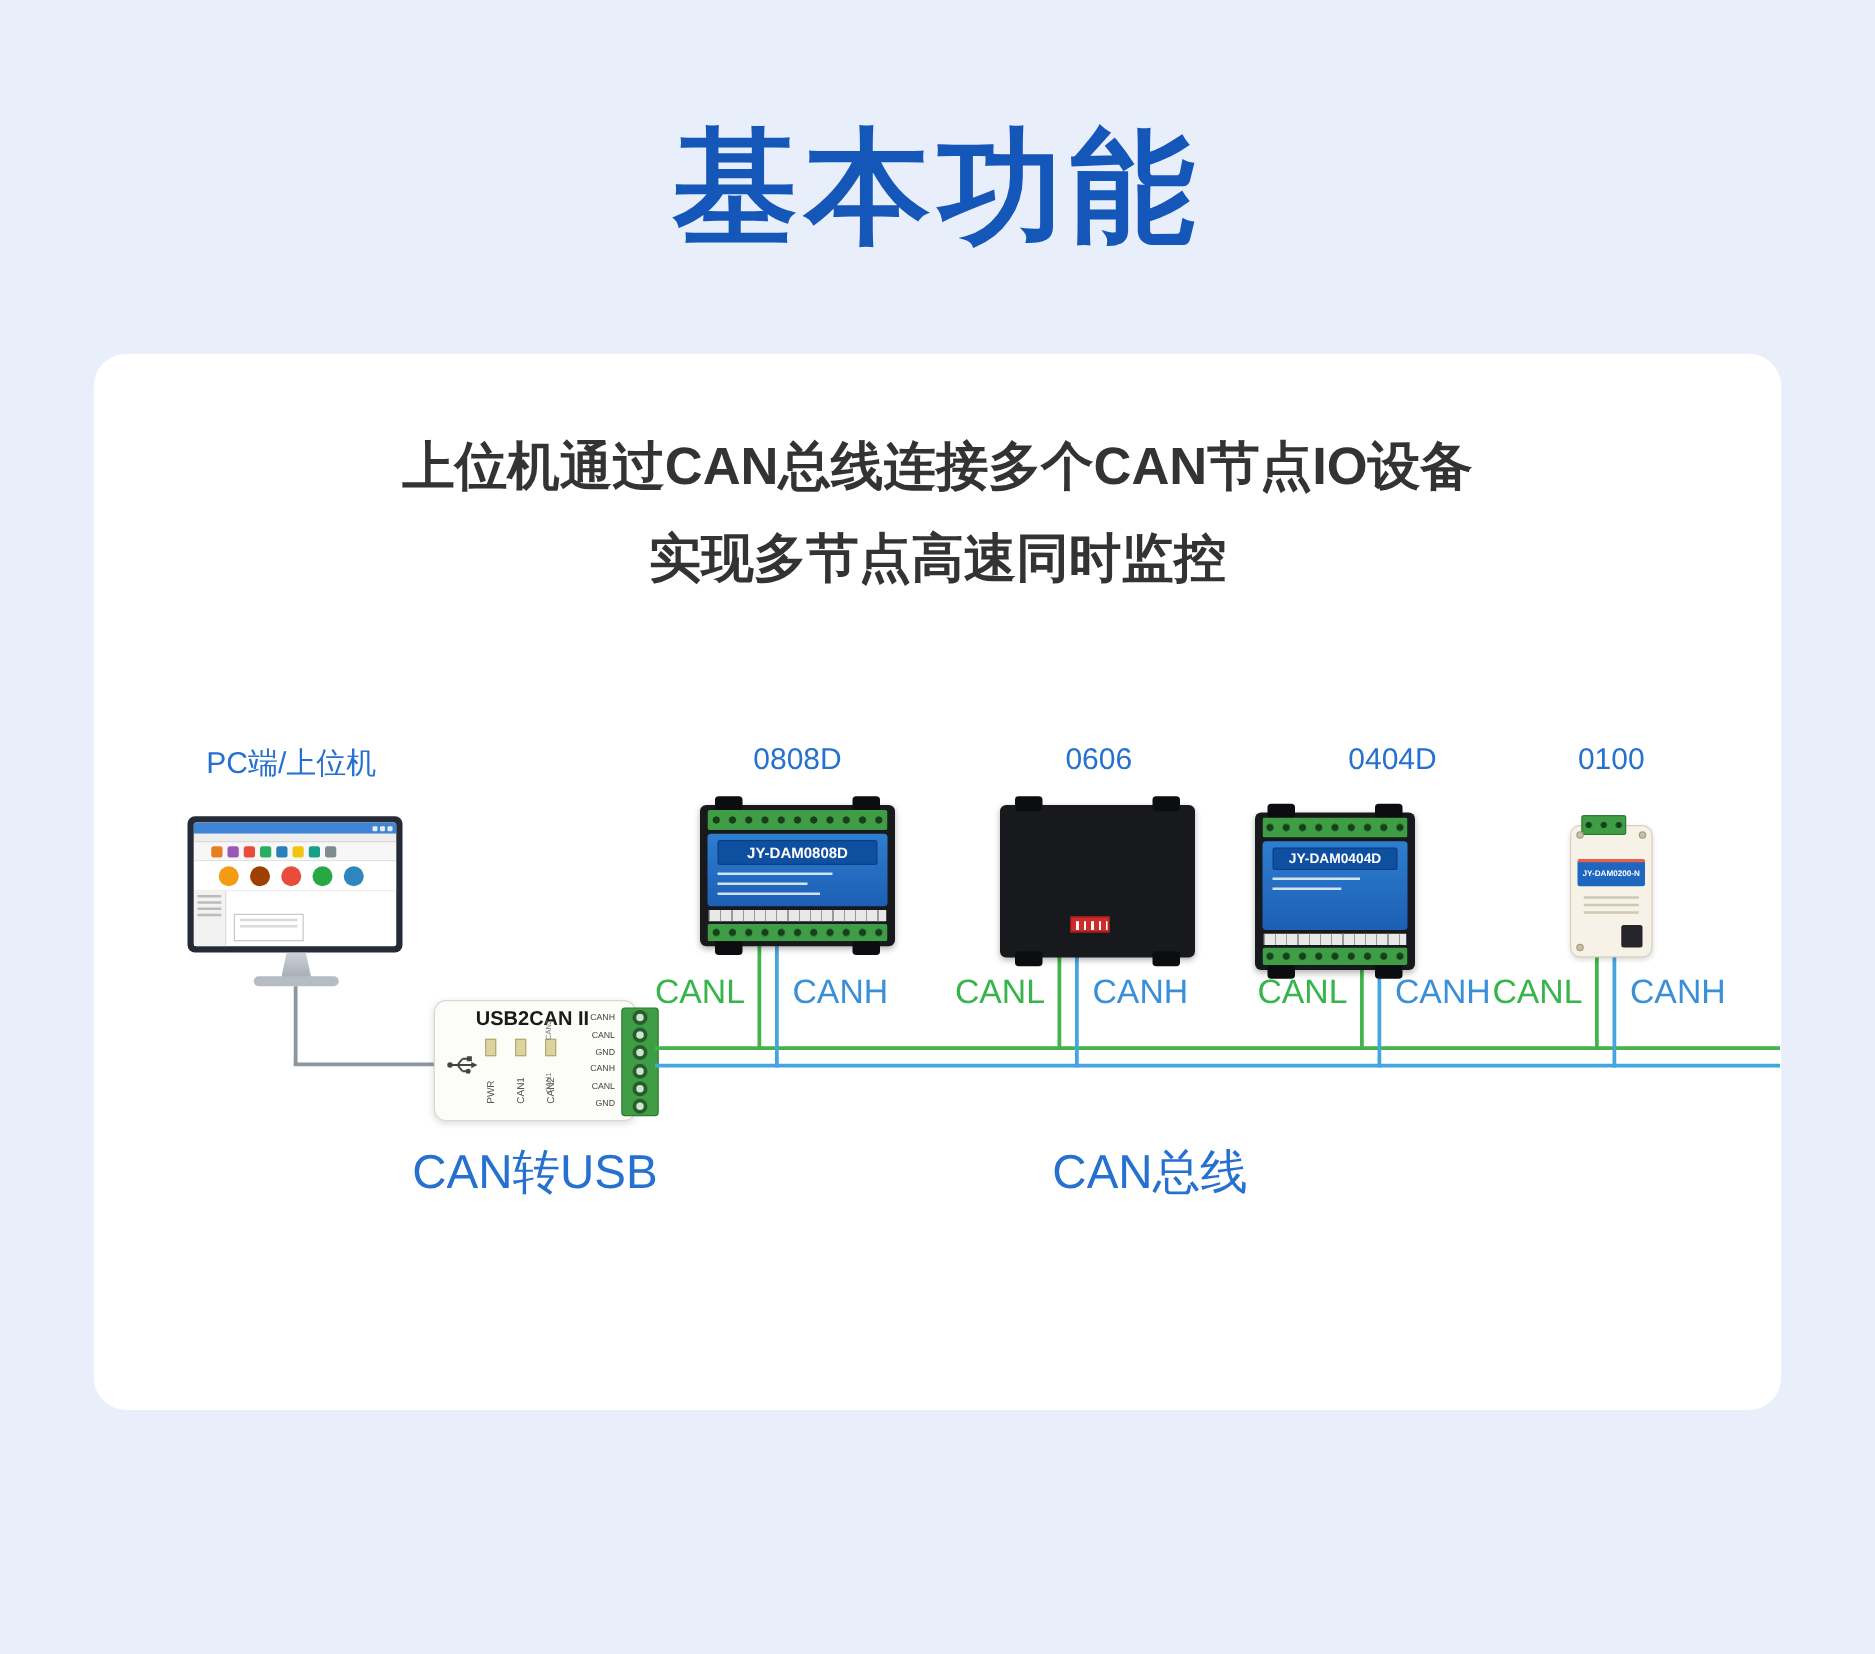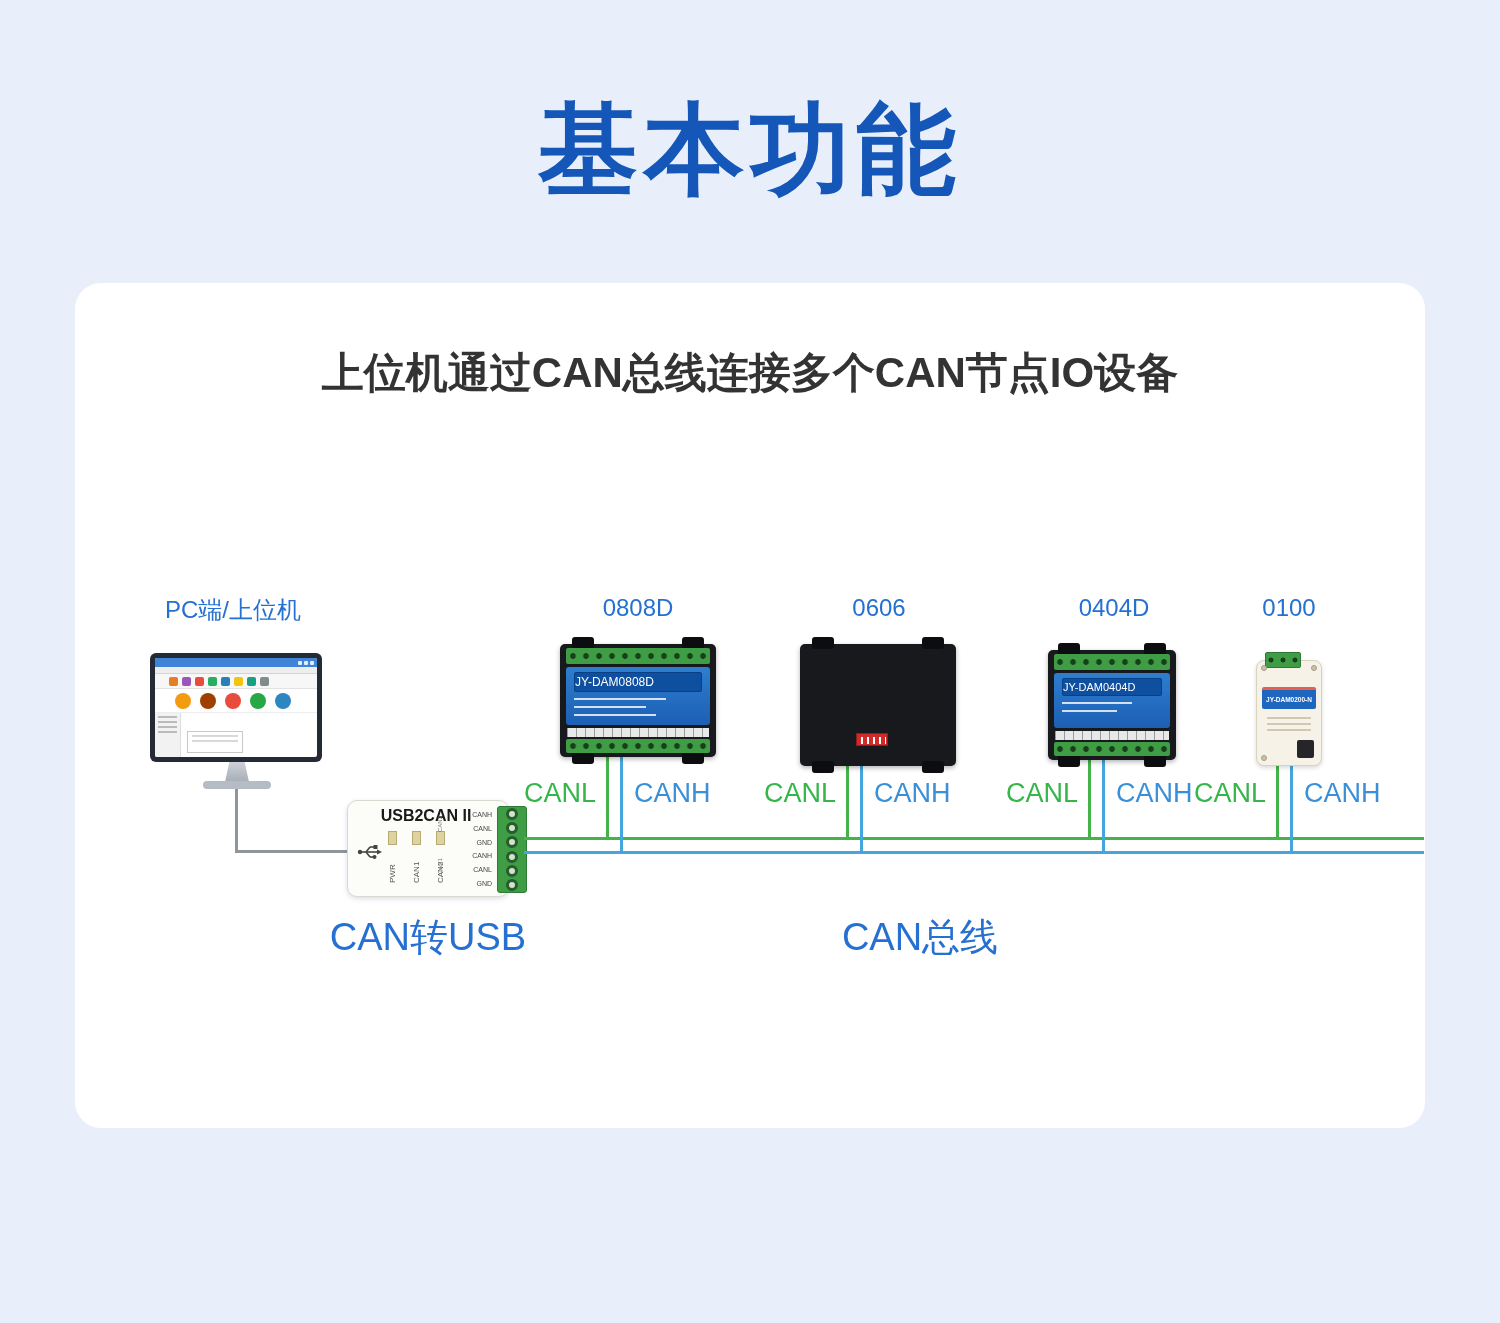--- a/index.html
+++ b/index.html
@@ -56,21 +56,21 @@
   .u2c-term i{width:12px;height:12px;border-radius:50%;background:#cfe3cf;border:3px solid #275c2b;display:block}
 
   
   .module{position:absolute;background:#17191d;border-radius:5px;box-shadow:0 2px 5px rgba(0,0,0,.3)}
   .ear{position:absolute;width:22px;height:12px;background:#0c0d10;border-radius:3px}
   .mod-inner{position:absolute;left:6px;right:6px;top:4px;bottom:4px;display:flex;flex-direction:column}
   .term{height:16px;border-radius:2px;background-color:#3f9e45;flex:none;
         background-image:radial-gradient(circle,#173f1a 2.6px,rgba(0,0,0,0) 3.2px);background-size:13px 16px;background-position:center}
   .term-b{height:14px;background-size:13px 14px}
   .panel{flex:1;margin:3px 0;background:linear-gradient(180deg,#2e7ecf,#1c5fb4);border-radius:3px;padding:5px 8px 3px;overflow:hidden;position:relative}
-  .panel-band{background:#0f4fa0;border:1px solid #0a3f85;color:#fff;font-weight:normal;text-align:left;
+  .panel-band{background:#0f4fa0;border:1px solid #0a3f85;color:#fff;font-weight:bold;text-align:center;
               font-size:12px;padding:2px 0;border-radius:2px;white-space:nowrap;overflow:hidden}
   .pline{height:2px;background:rgba(255,255,255,.8);margin:6px auto 0 0}
   .wstrip{height:9px;margin:0 1px 2px;background:#e8e8e8;flex:none;
           background-image:repeating-linear-gradient(to right,#9a9a9a 0 1px,rgba(0,0,0,0) 1px 9px)}
   .dip{position:absolute;left:56px;bottom:20px;width:32px;height:13px;background:#cf2b2b;border:1px solid #8f1d1d;
        background-image:repeating-linear-gradient(to right,#fff 1px 3px,rgba(0,0,0,0) 3px 7px);
        background-size:26px 7px;background-repeat:no-repeat;background-position:3px 3px}
 
   
   .s200{position:absolute;left:1256px;top:660px;width:66px;height:106px;background:#f6f2e7;border:1px solid #d9d2bd;
@@ -88,20 +88,21 @@
 <body>
 
 <div class="page">
 
   <div class="title">基本功能</div>
 
   <div class="card"></div>
 
   <div class="desc">
     <div>上位机通过CAN总线连接多个CAN节点IO设备</div>
+    <div>实现多节点高速同时监控</div>
   </div>
 
   <div class="dev-label" style="left:233px;top:594px">PC端/上位机</div>
   <div class="dev-label" style="left:638px;top:594px">0808D</div>
   <div class="dev-label" style="left:879px;top:594px">0606</div>
   <div class="dev-label" style="left:1114px;top:594px">0404D</div>
   <div class="dev-label" style="left:1289px;top:594px">0100</div>
 
   <div class="monitor">
     <div class="screen">
@@ -233,21 +234,21 @@
   </div>
 
   <div class="module" style="left:800px;top:644px;width:156px;height:122px">
     <div class="ear" style="left:12px;top:-7px"></div>
     <div class="ear" style="right:12px;top:-7px"></div>
     <div class="ear" style="left:12px;bottom:-7px"></div>
     <div class="ear" style="right:12px;bottom:-7px"></div>
     <div class="dip"></div>
   </div>
 
-  <div class="module" style="left:1048px;top:650px;width:128px;height:110px">
+  <div class="module" style="left:1004px;top:650px;width:128px;height:126px">
     <div class="ear" style="left:10px;top:-7px"></div>
     <div class="ear" style="right:10px;top:-7px"></div>
     <div class="ear" style="left:10px;bottom:-7px"></div>
     <div class="ear" style="right:10px;bottom:-7px"></div>
     <div class="mod-inner">
       <div class="term"></div>
       <div class="panel">
         <div class="panel-band" style="font-size:11px">JY-DAM0404D</div>
         <div class="pline" style="width:70%"></div>
         <div class="pline" style="width:55%"></div>

